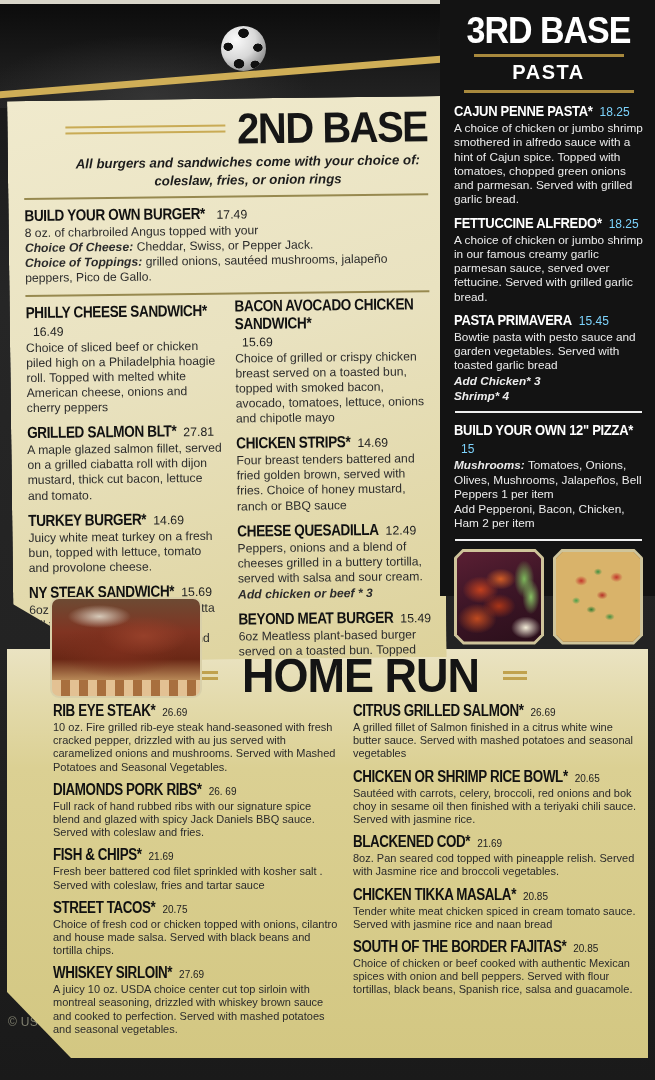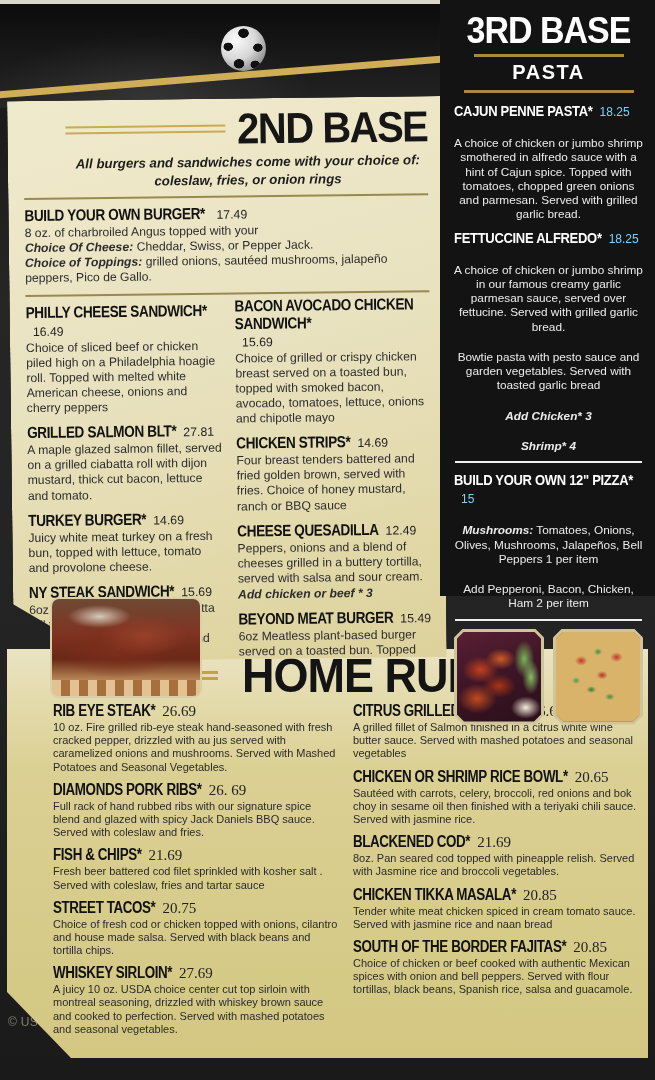--- a/index.html
+++ b/index.html
@@ -63,21 +63,21 @@
   
   #third-base{
     position:absolute;left:440px;top:0;width:215px;height:596px;box-sizing:border-box;
     padding:14px 12px 6px 14px;background:#131313;color:#f1f1f1;z-index:4;
   }
   .tb-title{display:block;text-align:center;font-size:34px;font-weight:900;letter-spacing:-1px;line-height:1;transform:scaleY(1.1);color:#fff;}
   .tb-rule{height:3px;background:#a8893d;margin:6px auto 4px;}
   .tb-sub{display:block;text-align:center;font-size:20px;font-weight:800;letter-spacing:1.5px;transform:scaleY(1.05);color:#fff;}
   #third-base .iname{font-size:13px;color:#fff;letter-spacing:-.3px;}
   #third-base .iprice{font-size:12px;color:#7dd3fc;}
-  #third-base .idesc{font-size:11.8px;line-height:1.21;color:#ececec;margin-top:16px;text-align:center;}
+  #third-base .idesc{font-size:11.8px;line-height:1.21;color:#ececec;margin-top:1px;}
   #third-base .itm{margin-bottom:7px;}
   .div-w{border-top:2px solid #efefef;margin:8px 1px;}
   .photo-row{display:flex;gap:9px;margin-top:8px;}
   .photo{
     width:92px;height:96px;padding:3px;background:#cfc49a;box-sizing:border-box;
     clip-path:polygon(9px 0,calc(100% - 9px) 0,100% 9px,100% calc(100% - 9px),calc(100% - 9px) 100%,9px 100%,0 calc(100% - 9px),0 9px);
   }
   .photo .ph-inner{width:100%;height:100%;
     clip-path:polygon(7px 0,calc(100% - 7px) 0,100% 7px,100% calc(100% - 7px),calc(100% - 7px) 100%,7px 100%,0 calc(100% - 7px),0 7px);}
   #wings-photo .ph-inner{
@@ -121,21 +121,21 @@
     background:linear-gradient(180deg,#eae3c2 0px,#e3daab 54px,#dbd093 120px,#d3c782 100%);
     clip-path:polygon(0 0,100% 0,100% 100%,64px 100%,0 calc(100% - 66px));
   }
   .hr-head{height:52px;display:flex;align-items:center;justify-content:center;gap:24px;padding-left:30px;}
   .hr-title{font-size:45px;font-weight:900;letter-spacing:-1px;line-height:1;display:inline-block;transform:scaleY(1.05);color:#141414;}
   .dash{width:24px;height:9px;border-top:3px solid #c0a24e;border-bottom:3px solid #c0a24e;box-sizing:border-box;}
   .hr-cols{display:flex;gap:14px;margin-top:1px;}
   .hr-cols .col-l{flex:0 0 286px;min-width:0;}
   .hr-cols .col-r{flex:1;min-width:0;}
   #home-run .iname{font-size:13.4px;color:#111;}
-  #home-run .iprice{font-size:15px;color:#222;font-family:Liberation Serif, serif;}
+  #home-run .iprice{font-size:10px;color:#222;}
   #home-run .idesc{font-size:11px;line-height:1.2;color:#2b2b2b;margin-top:1px;}
   #home-run .itm{margin-bottom:7px;}
   
   #footer-copy{position:absolute;left:8px;top:1015px;font-size:12px;color:#80806f;letter-spacing:.3px;}
 </style>
 </head>
 <body>
 
 <div id="top-photo"></div>
 <div id="top-edge"></div>
@@ -217,20 +217,21 @@
 
   <div class="itm">
     <div><span class="cond iname">CAJUN PENNE PASTA*</span><span class="iprice">18.25</span></div>
     <div class="idesc">A choice of chicken or jumbo shrimp smothered in alfredo sauce with a hint of Cajun spice. Topped with tomatoes, chopped green onions and parmesan. Served with grilled garlic bread.</div>
   </div>
   <div class="itm">
     <div><span class="cond iname">FETTUCCINE ALFREDO*</span><span class="iprice">18.25</span></div>
     <div class="idesc">A choice of chicken or jumbo shrimp in our famous creamy garlic parmesan sauce, served over fettucine. Served with grilled garlic bread.</div>
   </div>
   <div class="itm">
+    <div><span class="cond iname">PASTA PRIMAVERA</span><span class="iprice">15.45</span></div>
     <div class="idesc">Bowtie pasta with pesto sauce and garden vegetables. Served with toasted garlic bread</div>
     <div class="idesc iextra">Add Chicken*  3</div>
     <div class="idesc iextra">Shrimp*  4</div>
   </div>
 
   <div class="div-w"></div>
 
   <div class="itm">
     <div><span class="cond iname">BUILD YOUR OWN 12" PIZZA*</span><span class="iprice">15</span></div>
     <div class="idesc"><span class="bi">Mushrooms:</span> <span>Tomatoes, Onions, Olives, Mushrooms, Jalapeños, Bell Peppers  1 per item</span></div>

